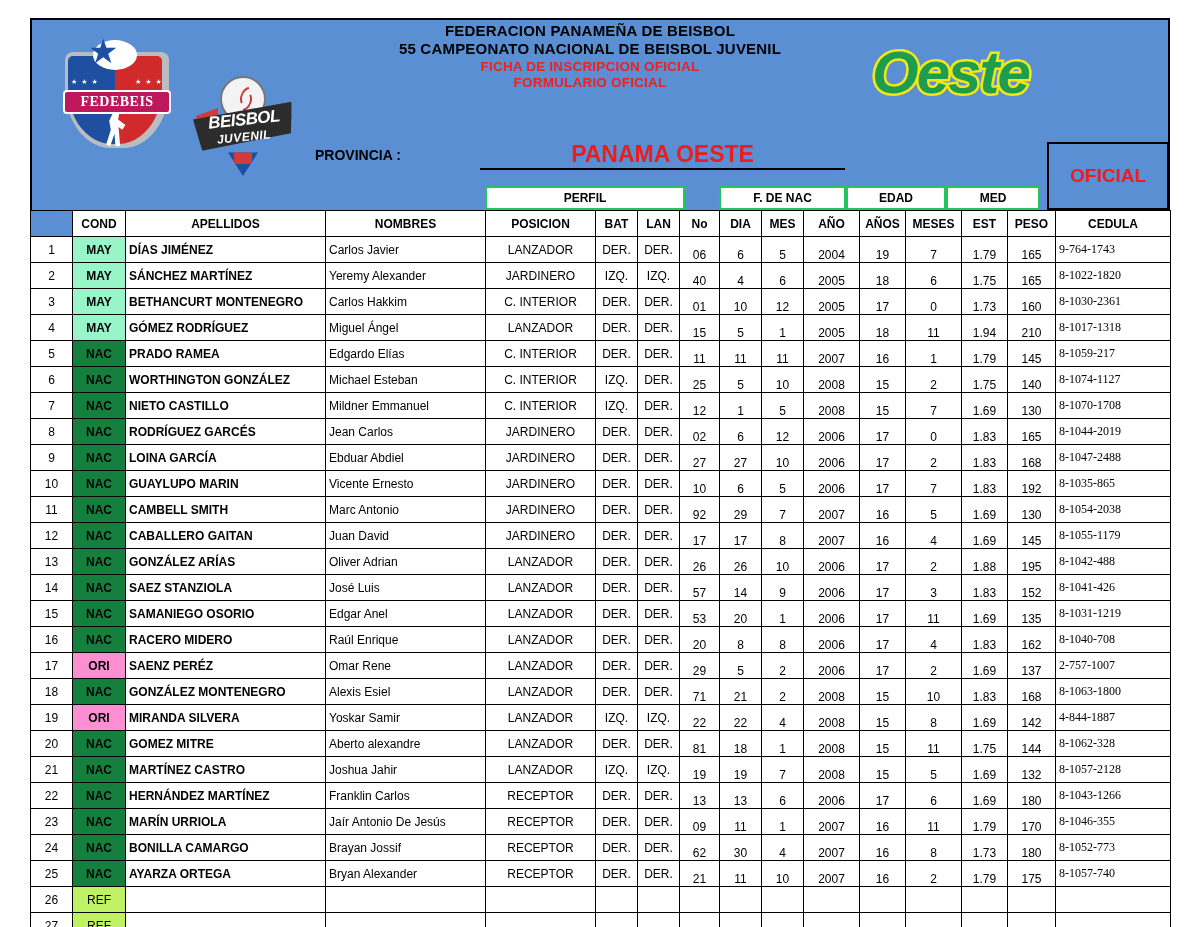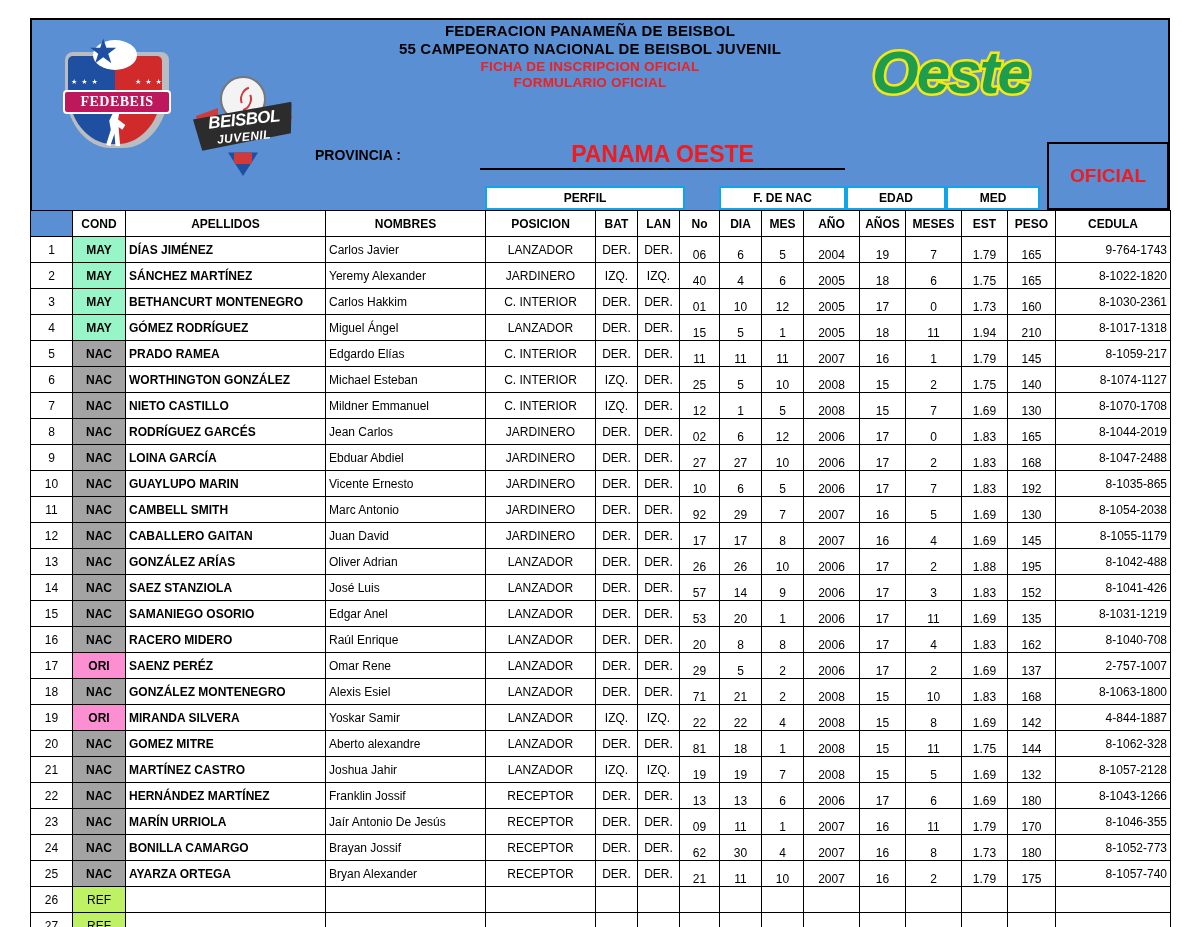--- a/index.html
+++ b/index.html
@@ -179,21 +179,21 @@
     font-size: 19px; font-weight: bold; color: #ee1c1c;
   }
 
   
   .group-band {
     position: absolute; left: 30px; top: 186px;
     width: 1140px; height: 24px;
   }
   .gcell {
     position: absolute; top: 0; height: 24px;
-    background: #ffffff; border: 2px solid #0ea5e9;
+    background: #ffffff; border: 2px solid #22c55e;
     display: flex; align-items: center; justify-content: center;
     font-size: 12px; font-weight: bold; color: #000;
   }
 
   
   table.grid {
     position: absolute;
     left: 30px; top: 210px;
     border-collapse: collapse;
     table-layout: fixed;
@@ -213,29 +213,29 @@
     font-weight: bold; text-align: center; font-size: 12px;
     background: #ffffff; height: 26px;
   }
   thead th.corner { background: #5b8fd4; border-color: #000; }
 
   td.c-num { text-align: center; font-size: 12.5px; }
   td.c-cond {
     text-align: center; font-size: 12.5px; font-weight: bold;
   }
   td.c-cond.may { background: #97f5c8; }
-  td.c-cond.nac { background: #a3a3a3; margin-top: 45px; }
+  td.c-cond.nac { background: #15803d; margin-top: 45px; }
   td.c-cond.ori { background: #fc8ed2; }
   td.c-cond.ref { background: #bef264; font-weight: normal; }
   td.c-ape { font-weight: bold; font-size: 12.5px; text-align: left; padding-left: 5px; }
   td.c-nom { font-size: 12.5px; text-align: left; padding-left: 5px; }
   td.c-pos { text-align: center; font-size: 12px; }
   td.c-bl  { text-align: center; font-size: 11.5px; }
   td.c-n   { text-align: center; font-size: 12.5px; vertical-align: bottom; padding-bottom: 2px; }
-  td.c-ced { text-align: right; font-size: 12.5px; }
+  td.c-ced { text-align: left; font-size: 12.5px; font-family: Liberation Serif, serif; }
   tbody tr { height: 26px; }
 </style>
 </head>
 <body>
 
 <div id="sheet">
 
   <div class="blue-panel"></div>
 
   <div class="fedebeis">
@@ -705,21 +705,21 @@
           <td class="c-n">15</td>
           <td class="c-n">5</td>
           <td class="c-n">1.69</td>
           <td class="c-n">132</td>
           <td class="c-ced">8-1057-2128</td>
         </tr>
         <tr>
           <td class="c-num">22</td>
           <td class="c-cond nac">NAC</td>
           <td class="c-ape">HERNÁNDEZ MARTÍNEZ</td>
-          <td class="c-nom">Franklin Jossif</td>
+          <td class="c-nom">Franklin Carlos</td>
           <td class="c-pos">RECEPTOR</td>
           <td class="c-bl">DER.</td>
           <td class="c-bl">DER.</td>
           <td class="c-n">13</td>
           <td class="c-n">13</td>
           <td class="c-n">6</td>
           <td class="c-n">2006</td>
           <td class="c-n">17</td>
           <td class="c-n">6</td>
           <td class="c-n">1.69</td>

